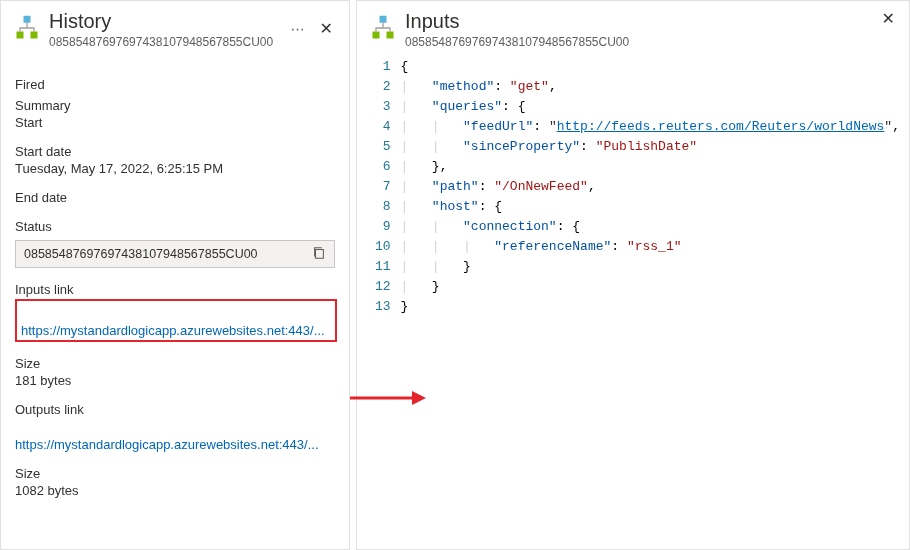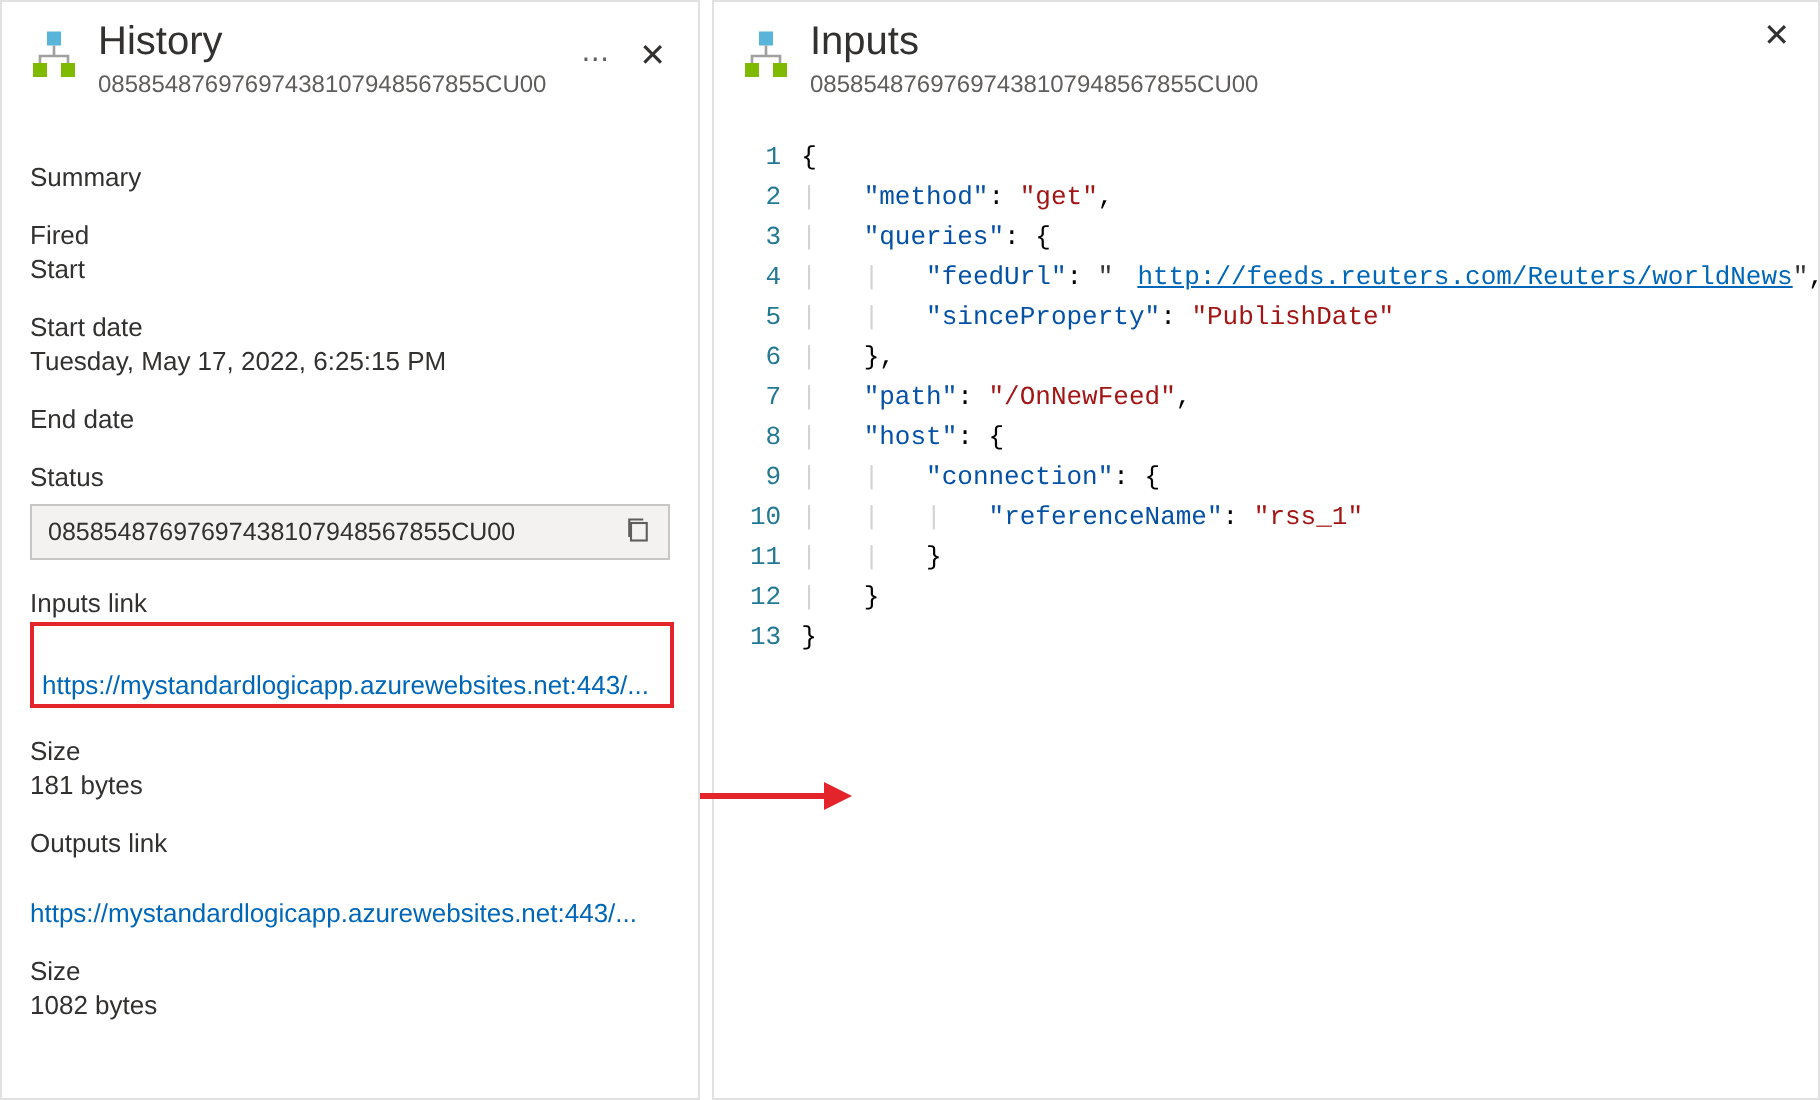--- a/index.html
+++ b/index.html
@@ -11,21 +11,20 @@
     width: 910px;
     height: 550px;
     display: flex;
     overflow: hidden;
   }
   .panel {
     border: 1px solid #e1e1e1;
     display: flex;
     flex-direction: column;
     overflow: hidden;
-    gap: 12px;
   }
   .panel-left { width: 350px; }
   .panel-right { flex: 1; margin-left: 6px; }
 
   .panel-header {
     display: flex;
     align-items: center;
     padding: 8px 12px 4px 12px;
     position: relative;
   }
@@ -107,21 +106,21 @@
     text-align: right;
     padding: 0 10px 0 18px;
     color: #237893;
     user-select: none;
     background: #fff;
   }
   .code { padding-right: 12px; white-space: pre; }
   .tok-brace { color: #000000; }
   .tok-key   { color: #0451a5; }
   .tok-str   { color: #a31515; }
-  .tok-link  { color: #0067b8; text-decoration: underline; cursor: pointer; margin-left: 12px; }
+  .tok-link  { color: #0067b8; text-decoration: underline; cursor: pointer; }
   .tok-punct { color: #000000; }
   .indent-guide { color: #d3d3d3; }
 
   .right-top-close { position: absolute; right: 10px; top: 8px; }
 </style>
 </head>
 <body>
 
 <div class="panel panel-left">
   <div class="panel-header">
@@ -137,23 +136,23 @@
       <div class="panel-title">History</div>
       <div class="panel-sub">08585487697697438107948567855CU00</div>
     </div>
     <div class="header-icons">
       <span class="dots">⋯</span>
       <span class="close">✕</span>
     </div>
   </div>
 
   <div class="body-left">
+    <div class="section-label">Fired</div>
+
     <div class="section-label first">Summary</div>
-
-    <div class="section-label">Fired</div>
     <div class="section-value">Start</div>
 
     <div class="section-label">Start date</div>
     <div class="section-value">Tuesday, May 17, 2022, 6:25:15 PM</div>
 
     <div class="section-label">End date</div>
 
     <div class="section-label">Status</div>
 
     <div class="tracking-box">

